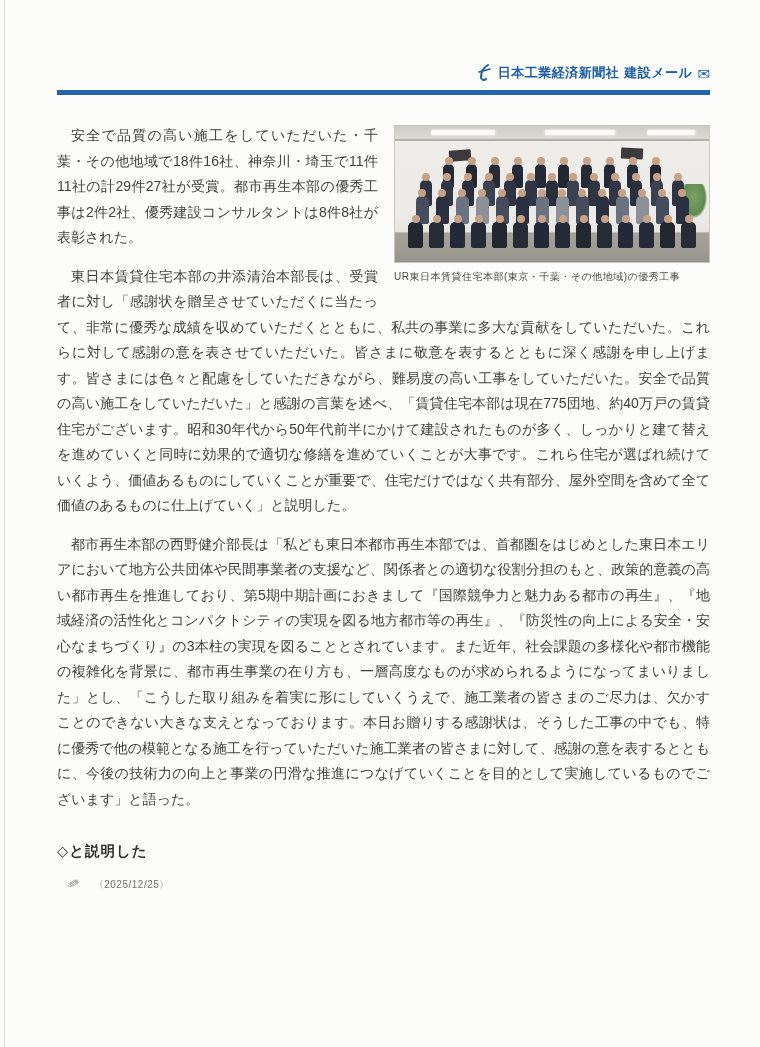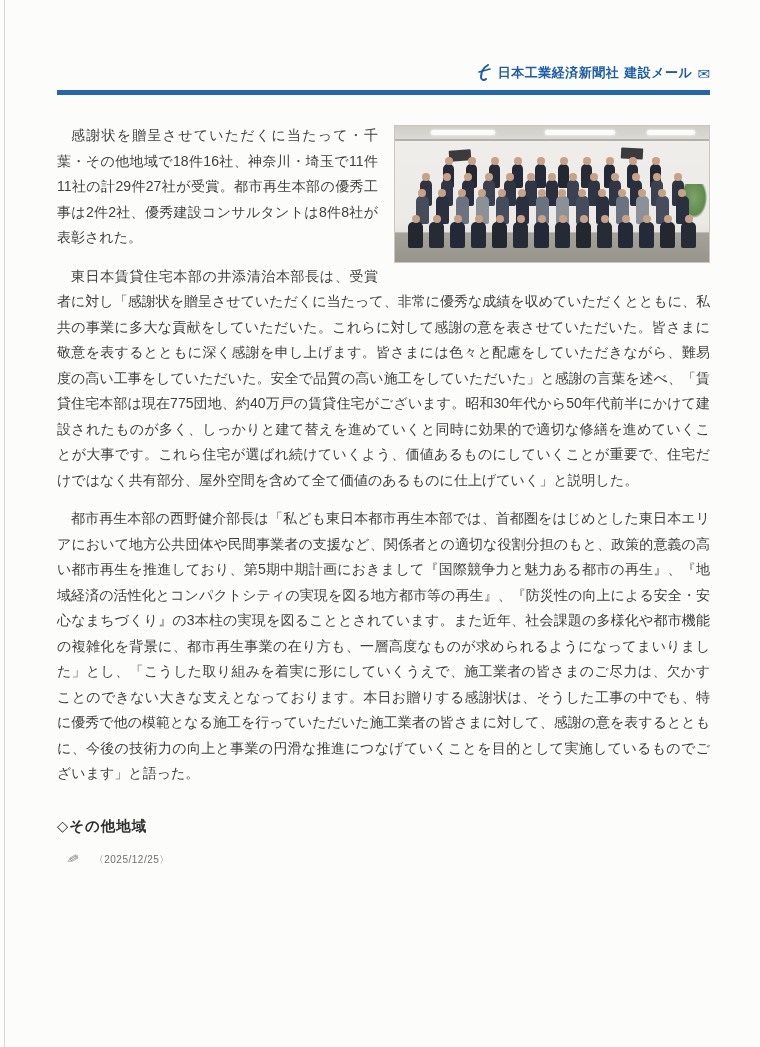--- a/index.html
+++ b/index.html
@@ -181,29 +181,30 @@
               <div class="person" style="width: 15px; height: 26px; background: rgb(37, 42, 56);"></div>
               <div class="person" style="width: 15px; height: 26px; background: rgb(35, 39, 47);"></div>
               <div class="person" style="width: 15px; height: 26px; background: rgb(38, 43, 54);"></div>
               <div class="person" style="width: 15px; height: 26px; background: rgb(36, 41, 58);"></div>
               <div class="person" style="width: 15px; height: 26px; background: rgb(37, 42, 56);"></div>
               <div class="person" style="width: 15px; height: 26px; background: rgb(35, 39, 47);"></div>
               <div class="person" style="width: 15px; height: 26px; background: rgb(38, 43, 54);"></div>
             </div>
           </div>
       </div>
+      <figcaption>UR東日本賃貸住宅本部(東京・千葉・その他地域)の優秀工事</figcaption>
     </figure>
 
-    <p class="para">感謝状を贈呈させていただくに当たって・千葉・その他地域で18件16社、神奈川・埼玉で11件11社の計29件27社が受賞。都市再生本部の優秀工事は2件2社、優秀建設コンサルタントは8件8社が表彰された。</p>
+    <p class="para">安全で品質の高い施工をしていただいた・千葉・その他地域で18件16社、神奈川・埼玉で11件11社の計29件27社が受賞。都市再生本部の優秀工事は2件2社、優秀建設コンサルタントは8件8社が表彰された。</p>
     <p class="para">東日本賃貸住宅本部の井添清治本部長は、受賞者に対し「感謝状を贈呈させていただくに当たって、非常に優秀な成績を収めていただくとともに、私共の事業に多大な貢献をしていただいた。これらに対して感謝の意を表させていただいた。皆さまに敬意を表するとともに深く感謝を申し上げます。皆さまには色々と配慮をしていただきながら、難易度の高い工事をしていただいた。安全で品質の高い施工をしていただいた」と感謝の言葉を述べ、「賃貸住宅本部は現在775団地、約40万戸の賃貸住宅がございます。昭和30年代から50年代前半にかけて建設されたものが多く、しっかりと建て替えを進めていくと同時に効果的で適切な修繕を進めていくことが大事です。これら住宅が選ばれ続けていくよう、価値あるものにしていくことが重要で、住宅だけではなく共有部分、屋外空間を含めて全て価値のあるものに仕上げていく」と説明した。</p>
     <p class="para">都市再生本部の西野健介部長は「私ども東日本都市再生本部では、首都圏をはじめとした東日本エリアにおいて地方公共団体や民間事業者の支援など、関係者との適切な役割分担のもと、政策的意義の高い都市再生を推進しており、第5期中期計画におきまして『国際競争力と魅力ある都市の再生』、『地域経済の活性化とコンパクトシティの実現を図る地方都市等の再生』、『防災性の向上による安全・安心なまちづくり』の3本柱の実現を図ることとされています。また近年、社会課題の多様化や都市機能の複雑化を背景に、都市再生事業の在り方も、一層高度なものが求められるようになってまいりました」とし、「こうした取り組みを着実に形にしていくうえで、施工業者の皆さまのご尽力は、欠かすことのできない大きな支えとなっております。本日お贈りする感謝状は、そうした工事の中でも、特に優秀で他の模範となる施工を行っていただいた施工業者の皆さまに対して、感謝の意を表するとともに、今後の技術力の向上と事業の円滑な推進につなげていくことを目的として実施しているものでございます」と語った。</p>
   </article>
 
   <section class="related">
-    <h2>◇その他地域</h2>
+    <h2>◇と説明した</h2>
     <ul id="related-list">
   <li class="rel-item">
     <span class="clip-icon">✎</span>
     <span class="rel-date">〈2025/12/25〉</span>
   </li>
 
 </ul>
   </section>
 
 </div>

